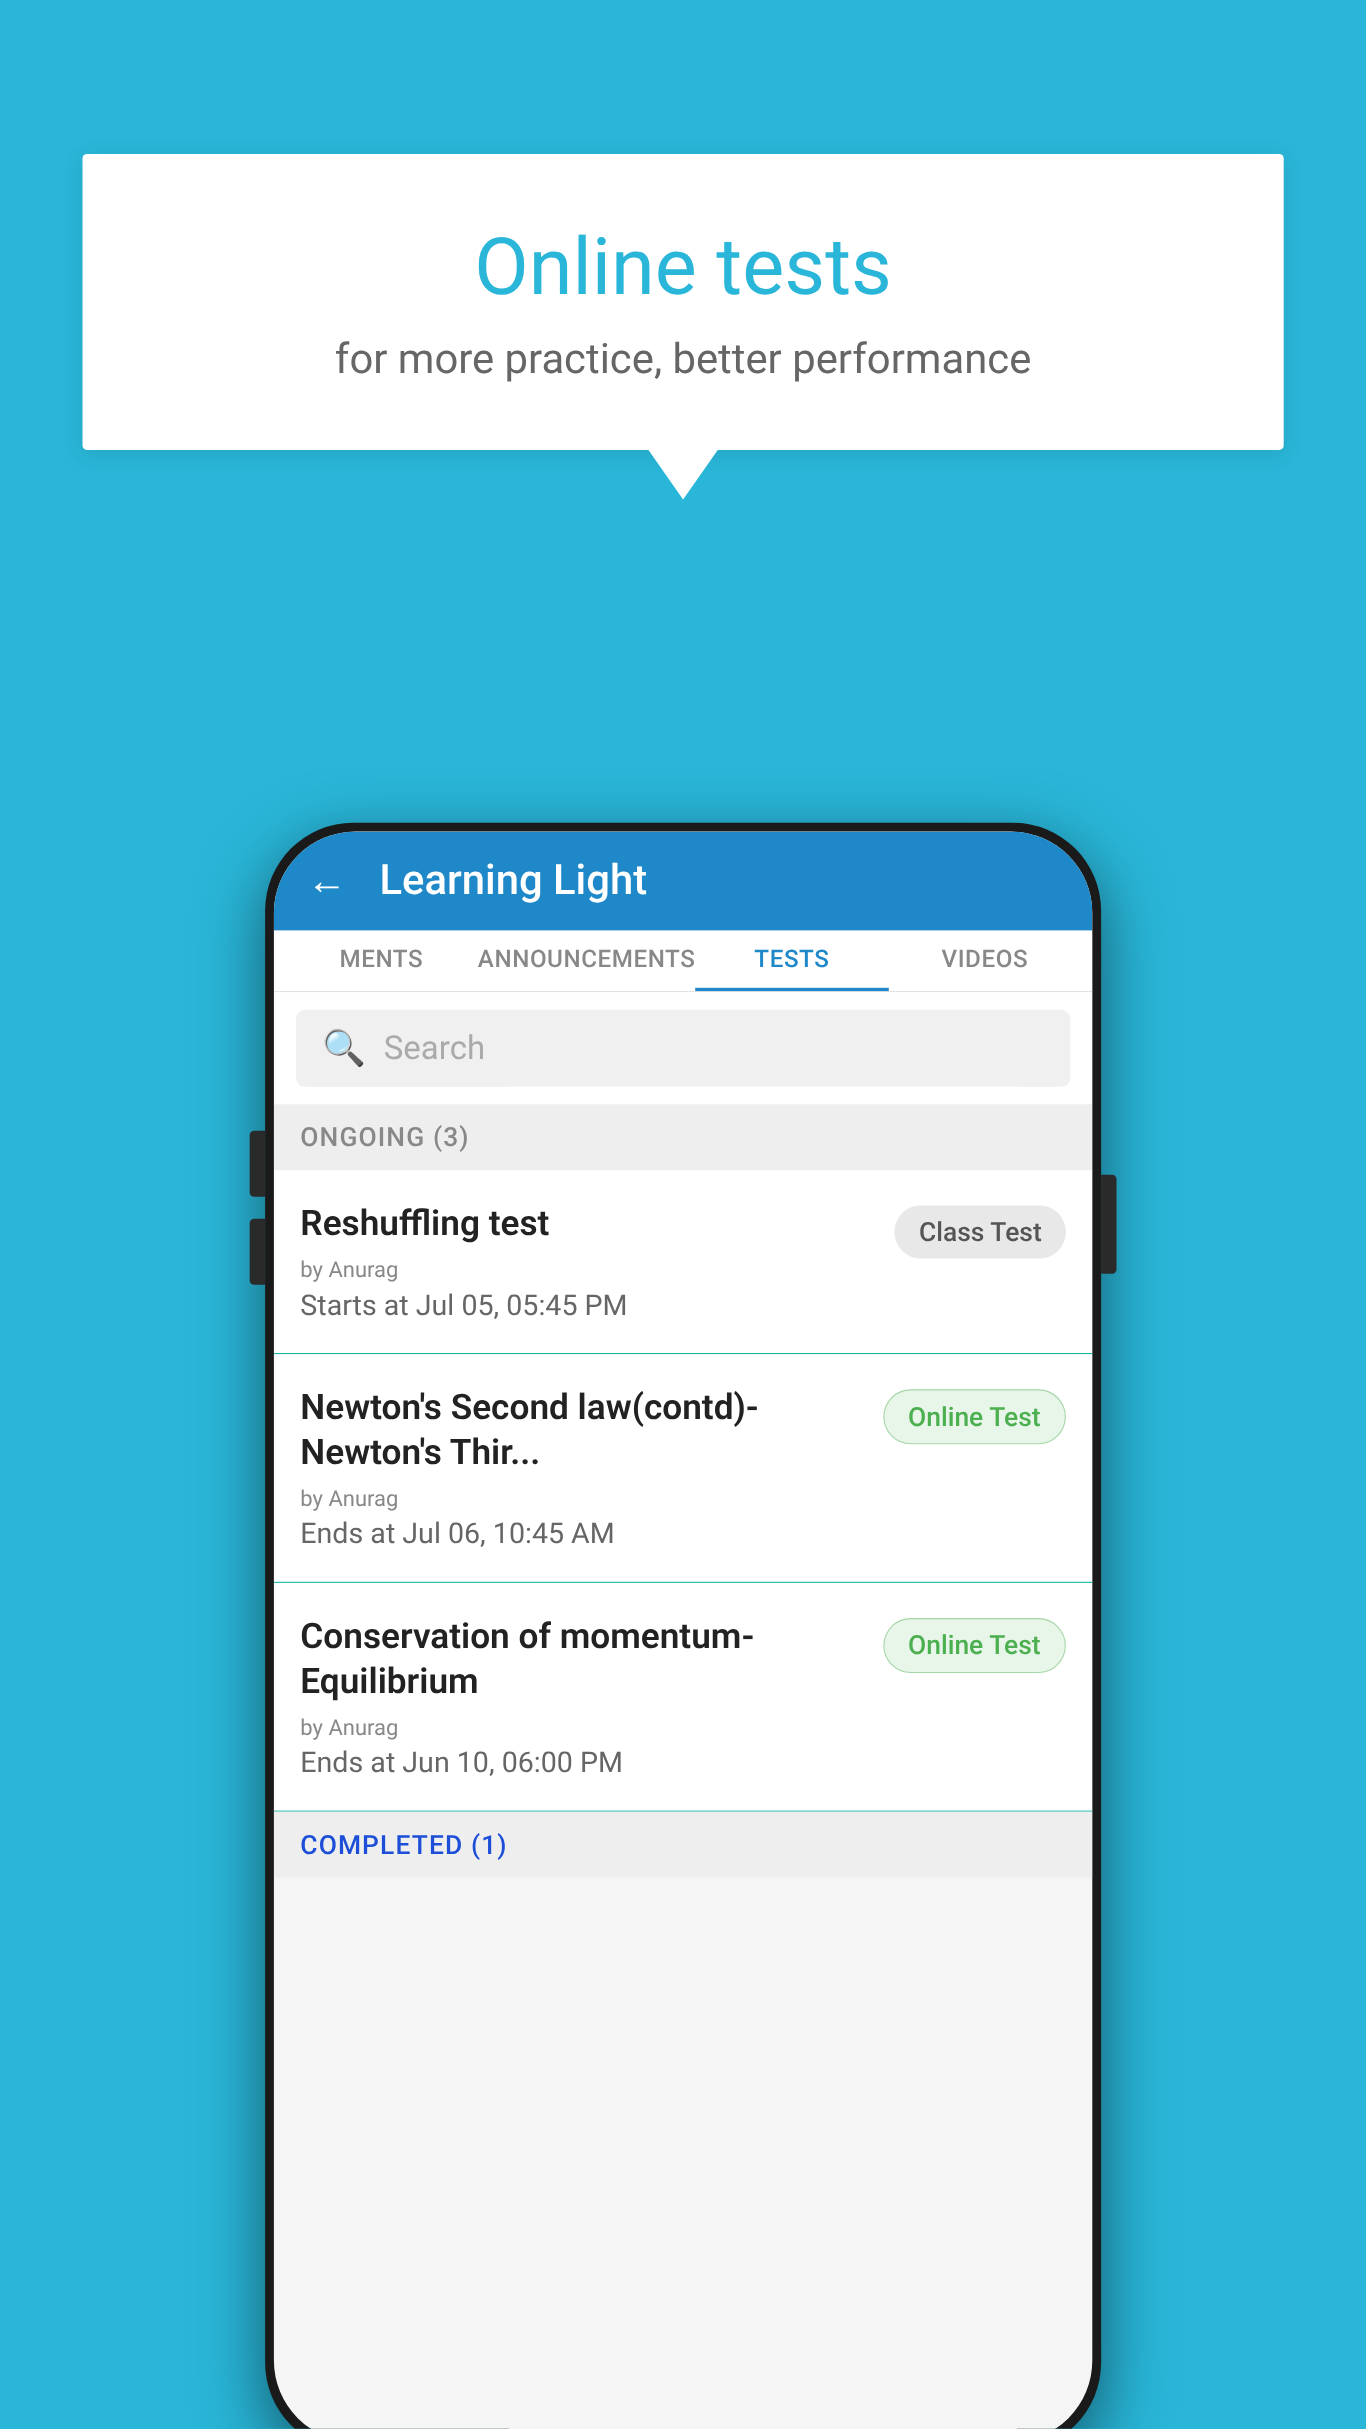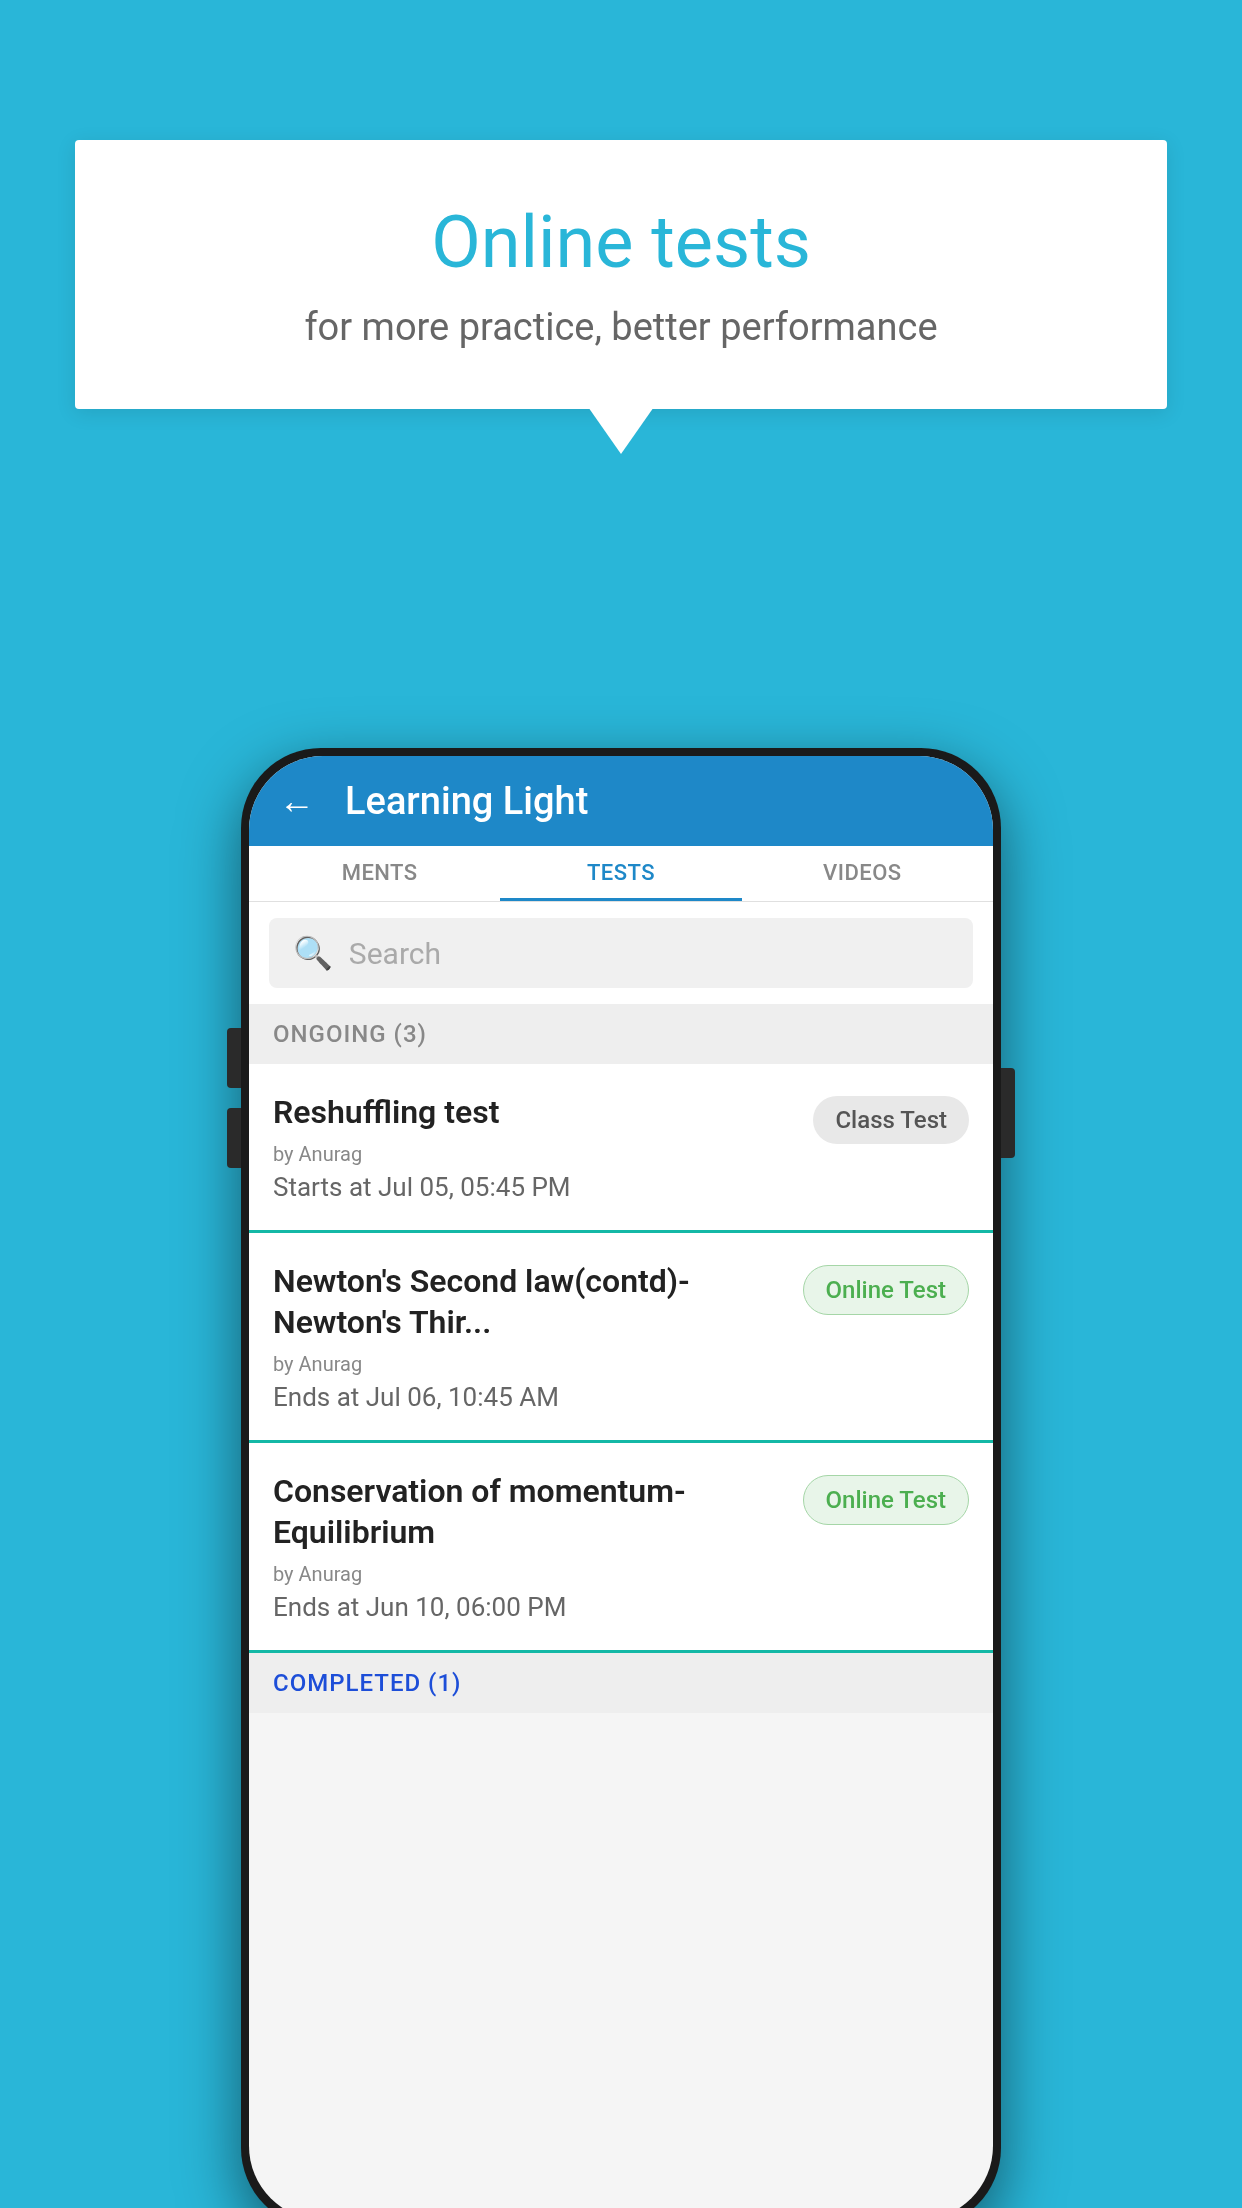--- a/index.html
+++ b/index.html
@@ -211,21 +211,21 @@
       text-transform: uppercase;
     }
 
     
     .test-list {
       background: white;
     }
 
     .test-item {
       padding: 28px 24px;
-      border-bottom: 3px solid #14b8a6;
+      border-bottom: 1px solid #14b8a6;
       display: flex;
       justify-content: space-between;
       align-items: flex-start;
     }
 
     .test-info {
       flex: 1;
       padding-right: 20px;
     }
 
@@ -332,20 +332,23 @@
 
 
     <div class="app-header">
       <span class="back-arrow">←</span>
       <span class="app-header-title">Learning Light</span>
     </div>
 
     <div class="tabs-bar">
       <div class="tab-item">
         <span>MENTS</span>
+      </div>
+      <div class="tab-item">
+        <span>ANNOUNCEMENTS</span>
       </div>
       <div class="tab-item active">
         <span>TESTS</span>
       </div>
       <div class="tab-item">
         <span>VIDEOS</span>
       </div>
     </div>
 
     <div class="search-container">

